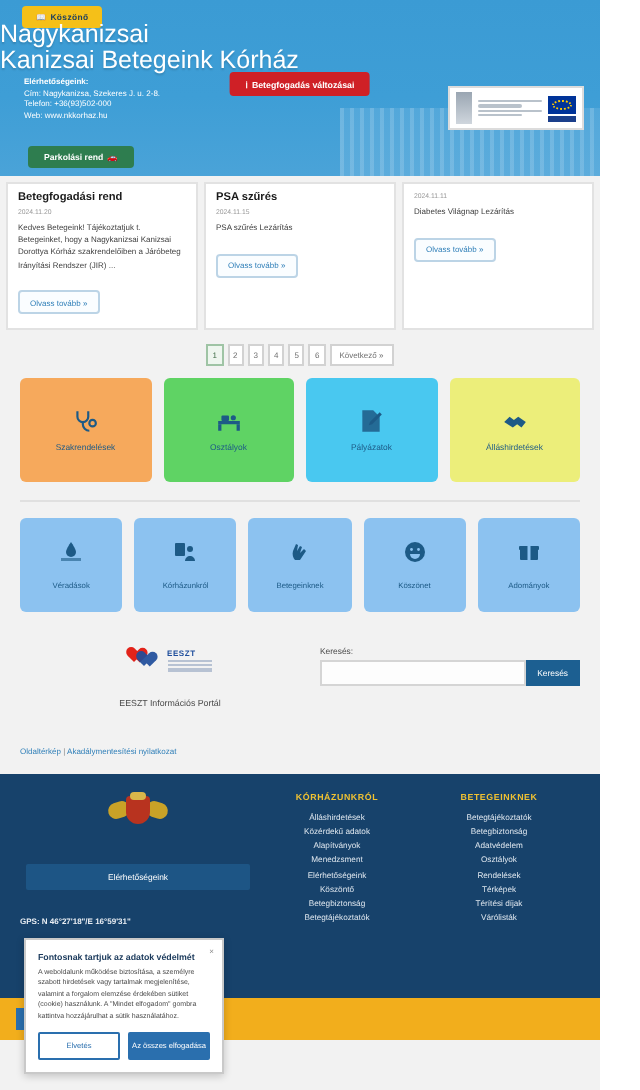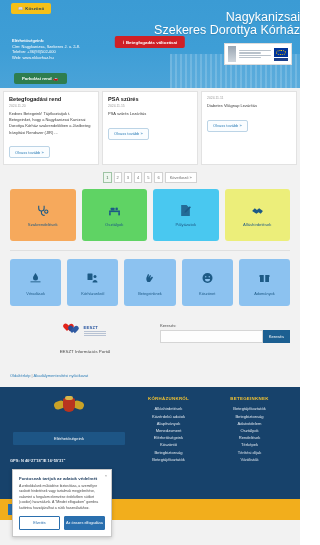--- a/index.html
+++ b/index.html
@@ -28,21 +28,21 @@
     position: absolute; left: 11px; top: 3px;
     background: #f5c018; color: #20405e;
     font-size: 4.2px; font-weight: bold;
     padding: 3px 7px; border-radius: 2px;
     display: flex; align-items: center; gap: 2px;
     letter-spacing: .2px;
   }
   .btn-thanks .gi { font-size: 4px; }
   .hdr-title {
     position: absolute; left: 0; right: 0; top: 11px;
-    text-align: right; color: #ffffff;
+    text-align: left; color: #ffffff;
     font-size: 12.5px; line-height: 13px; font-weight: 400;
     text-shadow: 0 1px 1px rgba(0,0,0,.15);
   }
   .hdr-title .l2 { display: block; }
   .btn-red {
     position: absolute; left: 50%; transform: translateX(-50%); top: 36px;
     background: #cf2026; color: #fff;
     font-size: 4.4px; font-weight: bold;
     padding: 3px 8px; border-radius: 2px;
     display: flex; align-items: center; gap: 2px; white-space: nowrap;
@@ -208,21 +208,21 @@
   <div class="header">
     <div class="hdr-bldg"></div>
 
     <div class="btn-thanks">
       <span class="gi">📖</span>
       <span>Köszönő</span>
     </div>
 
     <div class="hdr-title">
       <span>Nagykanizsai</span>
-      <span class="l2">Szekeres Dorottya Kórház</span>
+      <span class="l2">Kanizsai Betegeink Kórház</span>
     </div>
 
     <div class="btn-red">
       <span>ℹ</span>
       <span>Betegfogadás változásai</span>
     </div>
 
     <div class="contact">
       <span class="ct-h">Elérhetőségeink:</span>
       <span>Cím: Nagykanizsa, Szekeres J. u. 2-8.</span><br>

